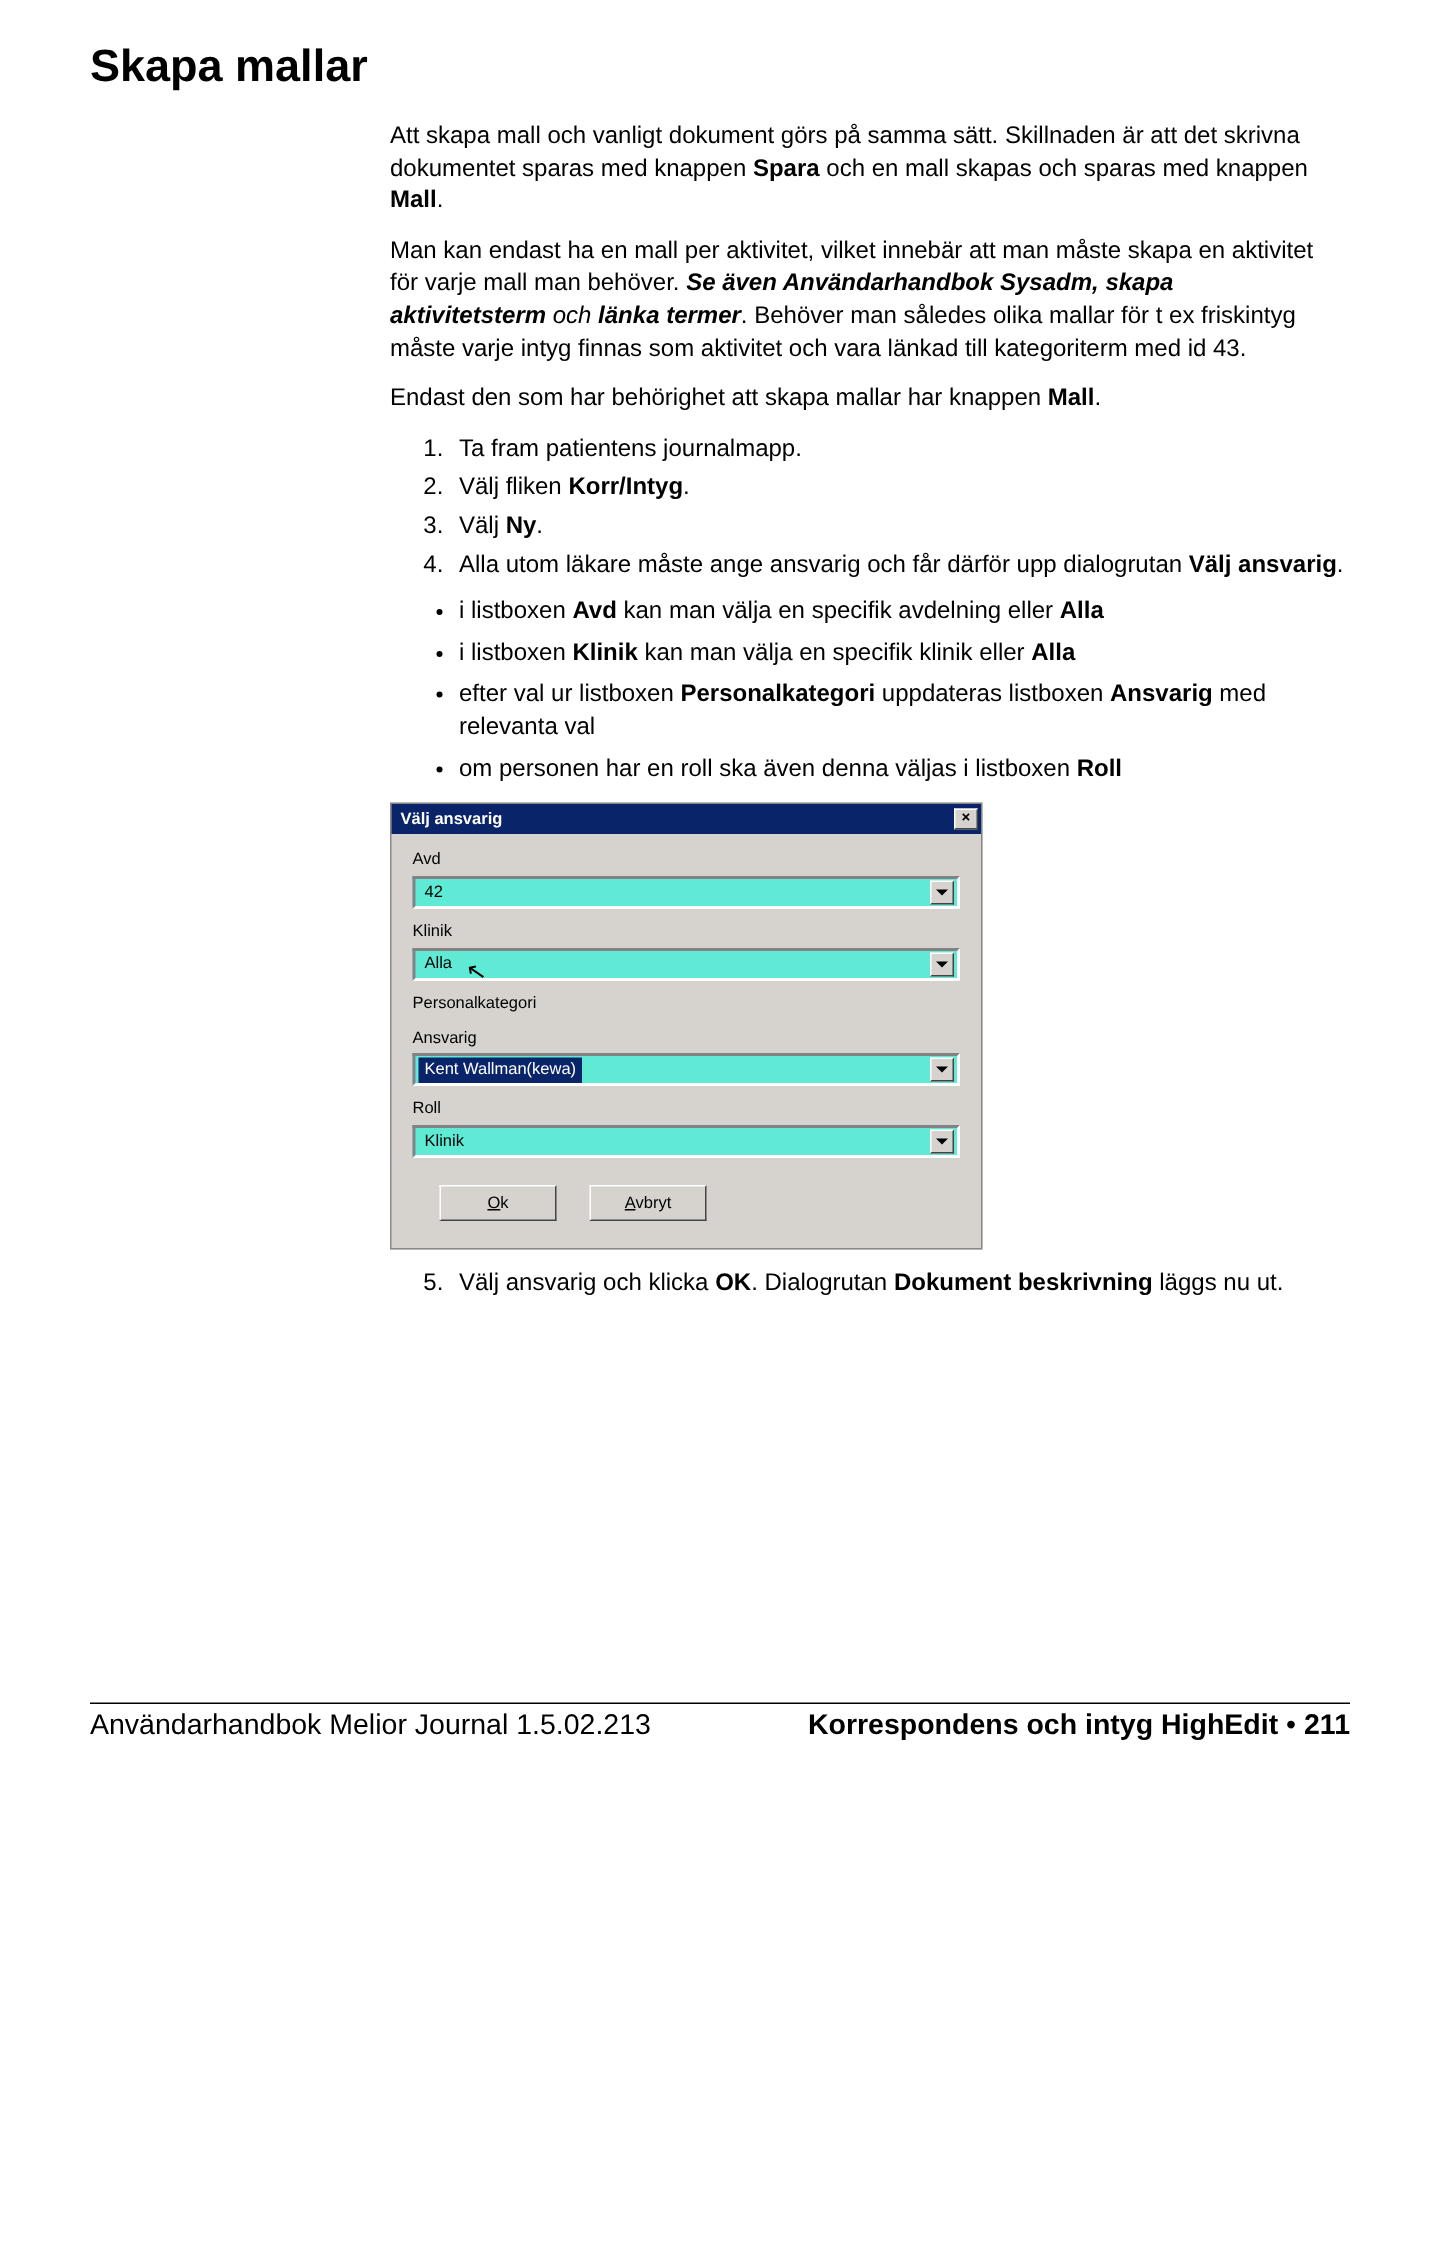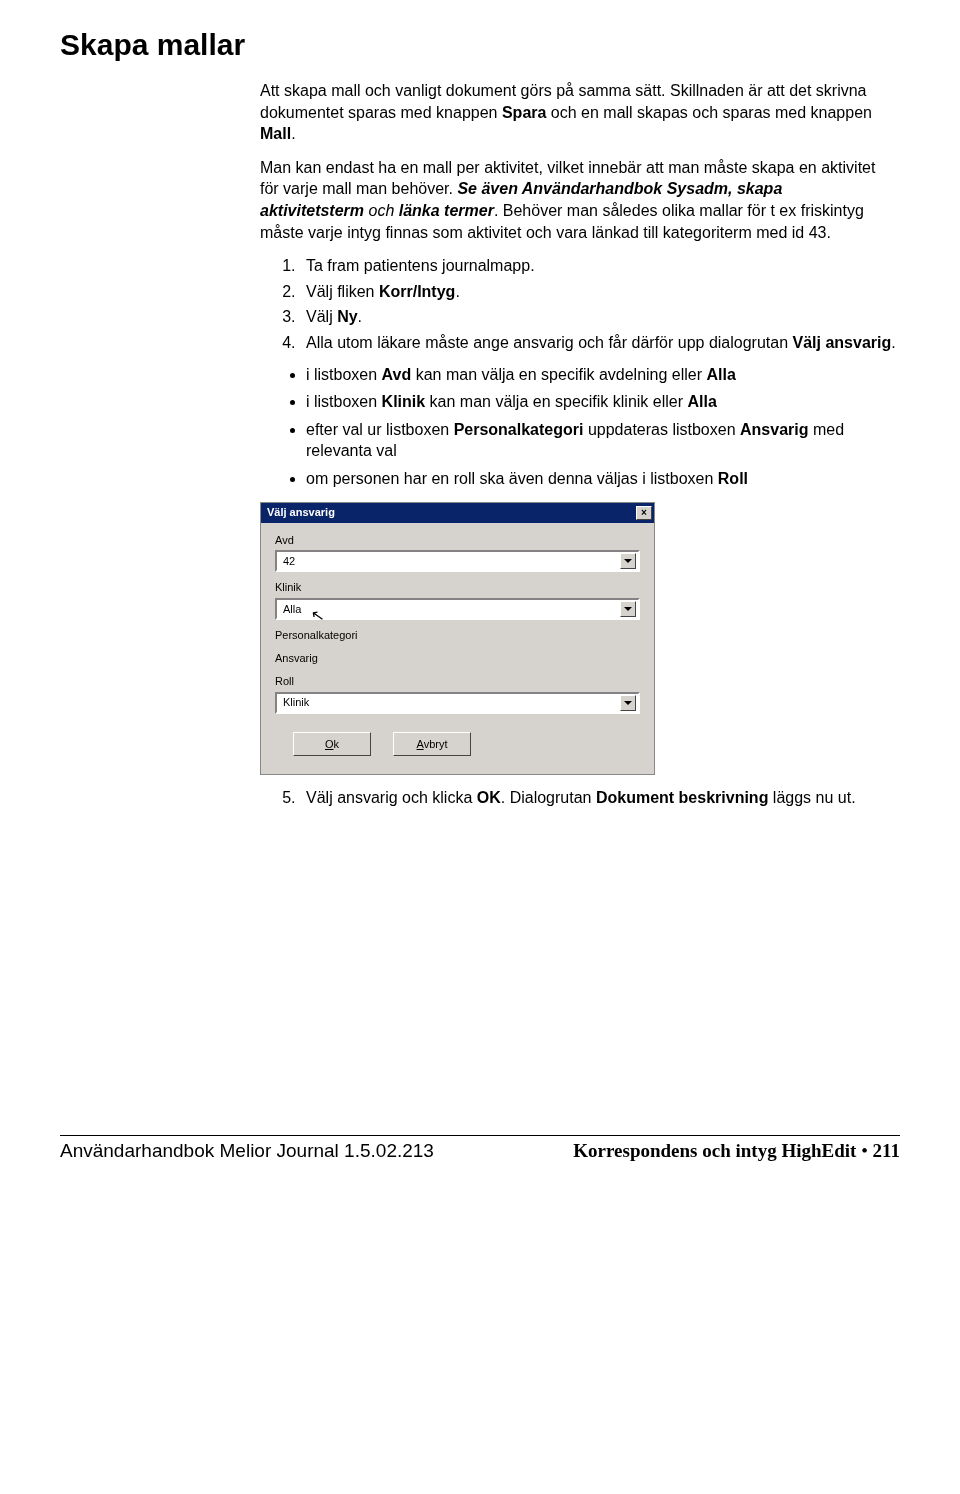--- a/index.html
+++ b/index.html
@@ -51,21 +51,21 @@
     width: 16px; height: 14px; background: #d6d3ce;
     border-top: 1px solid #fff; border-left: 1px solid #fff;
     border-right: 1px solid #444; border-bottom: 1px solid #444;
     color: #000; font-size: 10px; line-height: 12px; text-align: center;
     font-weight: bold;
   }
   .dlg-body { padding: 10px 14px 4px 14px; }
   .fld { margin-bottom: 8px; position: relative; }
   .fld .lbl { margin-bottom: 3px; color: #000; }
   .combo {
-    height: 22px; background: #ffffff; position: relative;
+    height: 22px; background: #5eead4; position: relative;
     border-top: 2px solid #848284; border-left: 2px solid #848284;
     border-right: 2px solid #fff; border-bottom: 2px solid #fff;
     display: flex; align-items: center; padding: 0 22px 0 6px;
     color: #000;
   }
   .combo.selected-row {
     padding-left: 2px;
   }
   .combo .sel {
     background: #0a246a; color: #fff; padding: 1px 4px;
@@ -97,40 +97,43 @@
     position: absolute; left: 36px; bottom: -6px;
     font-size: 16px; color: #000;
     transform: rotate(-10deg);
   }
 
   .footer {
     position: absolute; bottom: 26px; left: 60px; right: 60px;
     border-top: 1.5px solid #000; padding-top: 4px;
     font-size: 19px; display: flex; justify-content: space-between;
   }
-  .footer .right { font-weight: bold; font-family: Liberation Serif, serif; }
+  .footer .right { font-weight: bold; }
   .footer .right .dot { font-weight: normal; }
 </style>
 </head>
 <body>
 
 <div class="page">
 
   <div class="h1">Skapa mallar</div>
 
   <div class="content">
 
     <p>
       <span>Att skapa mall och vanligt dokument görs på samma sätt. Skillnaden är att det skrivna dokumentet sparas med knappen </span><span class="bold">Spara</span><span> och en mall skapas och sparas med knappen </span><span class="bold">Mall</span><span>.</span>
     </p>
 
     <p>
       <span>Man kan endast ha en mall per aktivitet, vilket innebär att man måste skapa en aktivitet för varje mall man behöver. </span><span class="italic bold">Se även Användarhandbok Sysadm, skapa aktivitetsterm</span><span class="italic"> och </span><span class="italic bold">länka termer</span><span>. Behöver man således olika mallar för t ex friskintyg måste varje intyg finnas som aktivitet och vara länkad till kategoriterm med id 43.</span>
     </p>
 
+    <p>
+      <span>Endast den som har behörighet att skapa mallar har knappen </span><span class="bold">Mall</span><span>.</span>
+    </p>
 
     <ol class="steps">
       <li><span>Ta fram patientens journalmapp.</span></li>
       <li><span>Välj fliken </span><span class="bold">Korr/Intyg</span><span>.</span></li>
       <li><span>Välj </span><span class="bold">Ny</span><span>.</span></li>
       <li><span>Alla utom läkare måste ange ansvarig och får därför upp dialogrutan </span><span class="bold">Välj ansvarig</span><span>.</span></li>
     </ol>
 
     <ul class="bullets">
       <li><span>i listboxen </span><span class="bold">Avd</span><span> kan man välja en specifik avdelning eller </span><span class="bold">Alla</span></li>
@@ -163,20 +166,24 @@
           </div>
           <div class="cursor">↖</div>
         </div>
 
         <div class="fld">
           <div class="lbl">Personalkategori</div>
         </div>
 
         <div class="fld">
           <div class="lbl">Ansvarig</div>
+          <div class="combo selected-row">
+            <span class="sel">Kent Wallman(kewa)</span>
+            <div class="arrow"></div>
+          </div>
         </div>
 
         <div class="fld">
           <div class="lbl">Roll</div>
           <div class="combo">
             <span>Klinik</span>
             <div class="arrow"></div>
           </div>
         </div>
 

